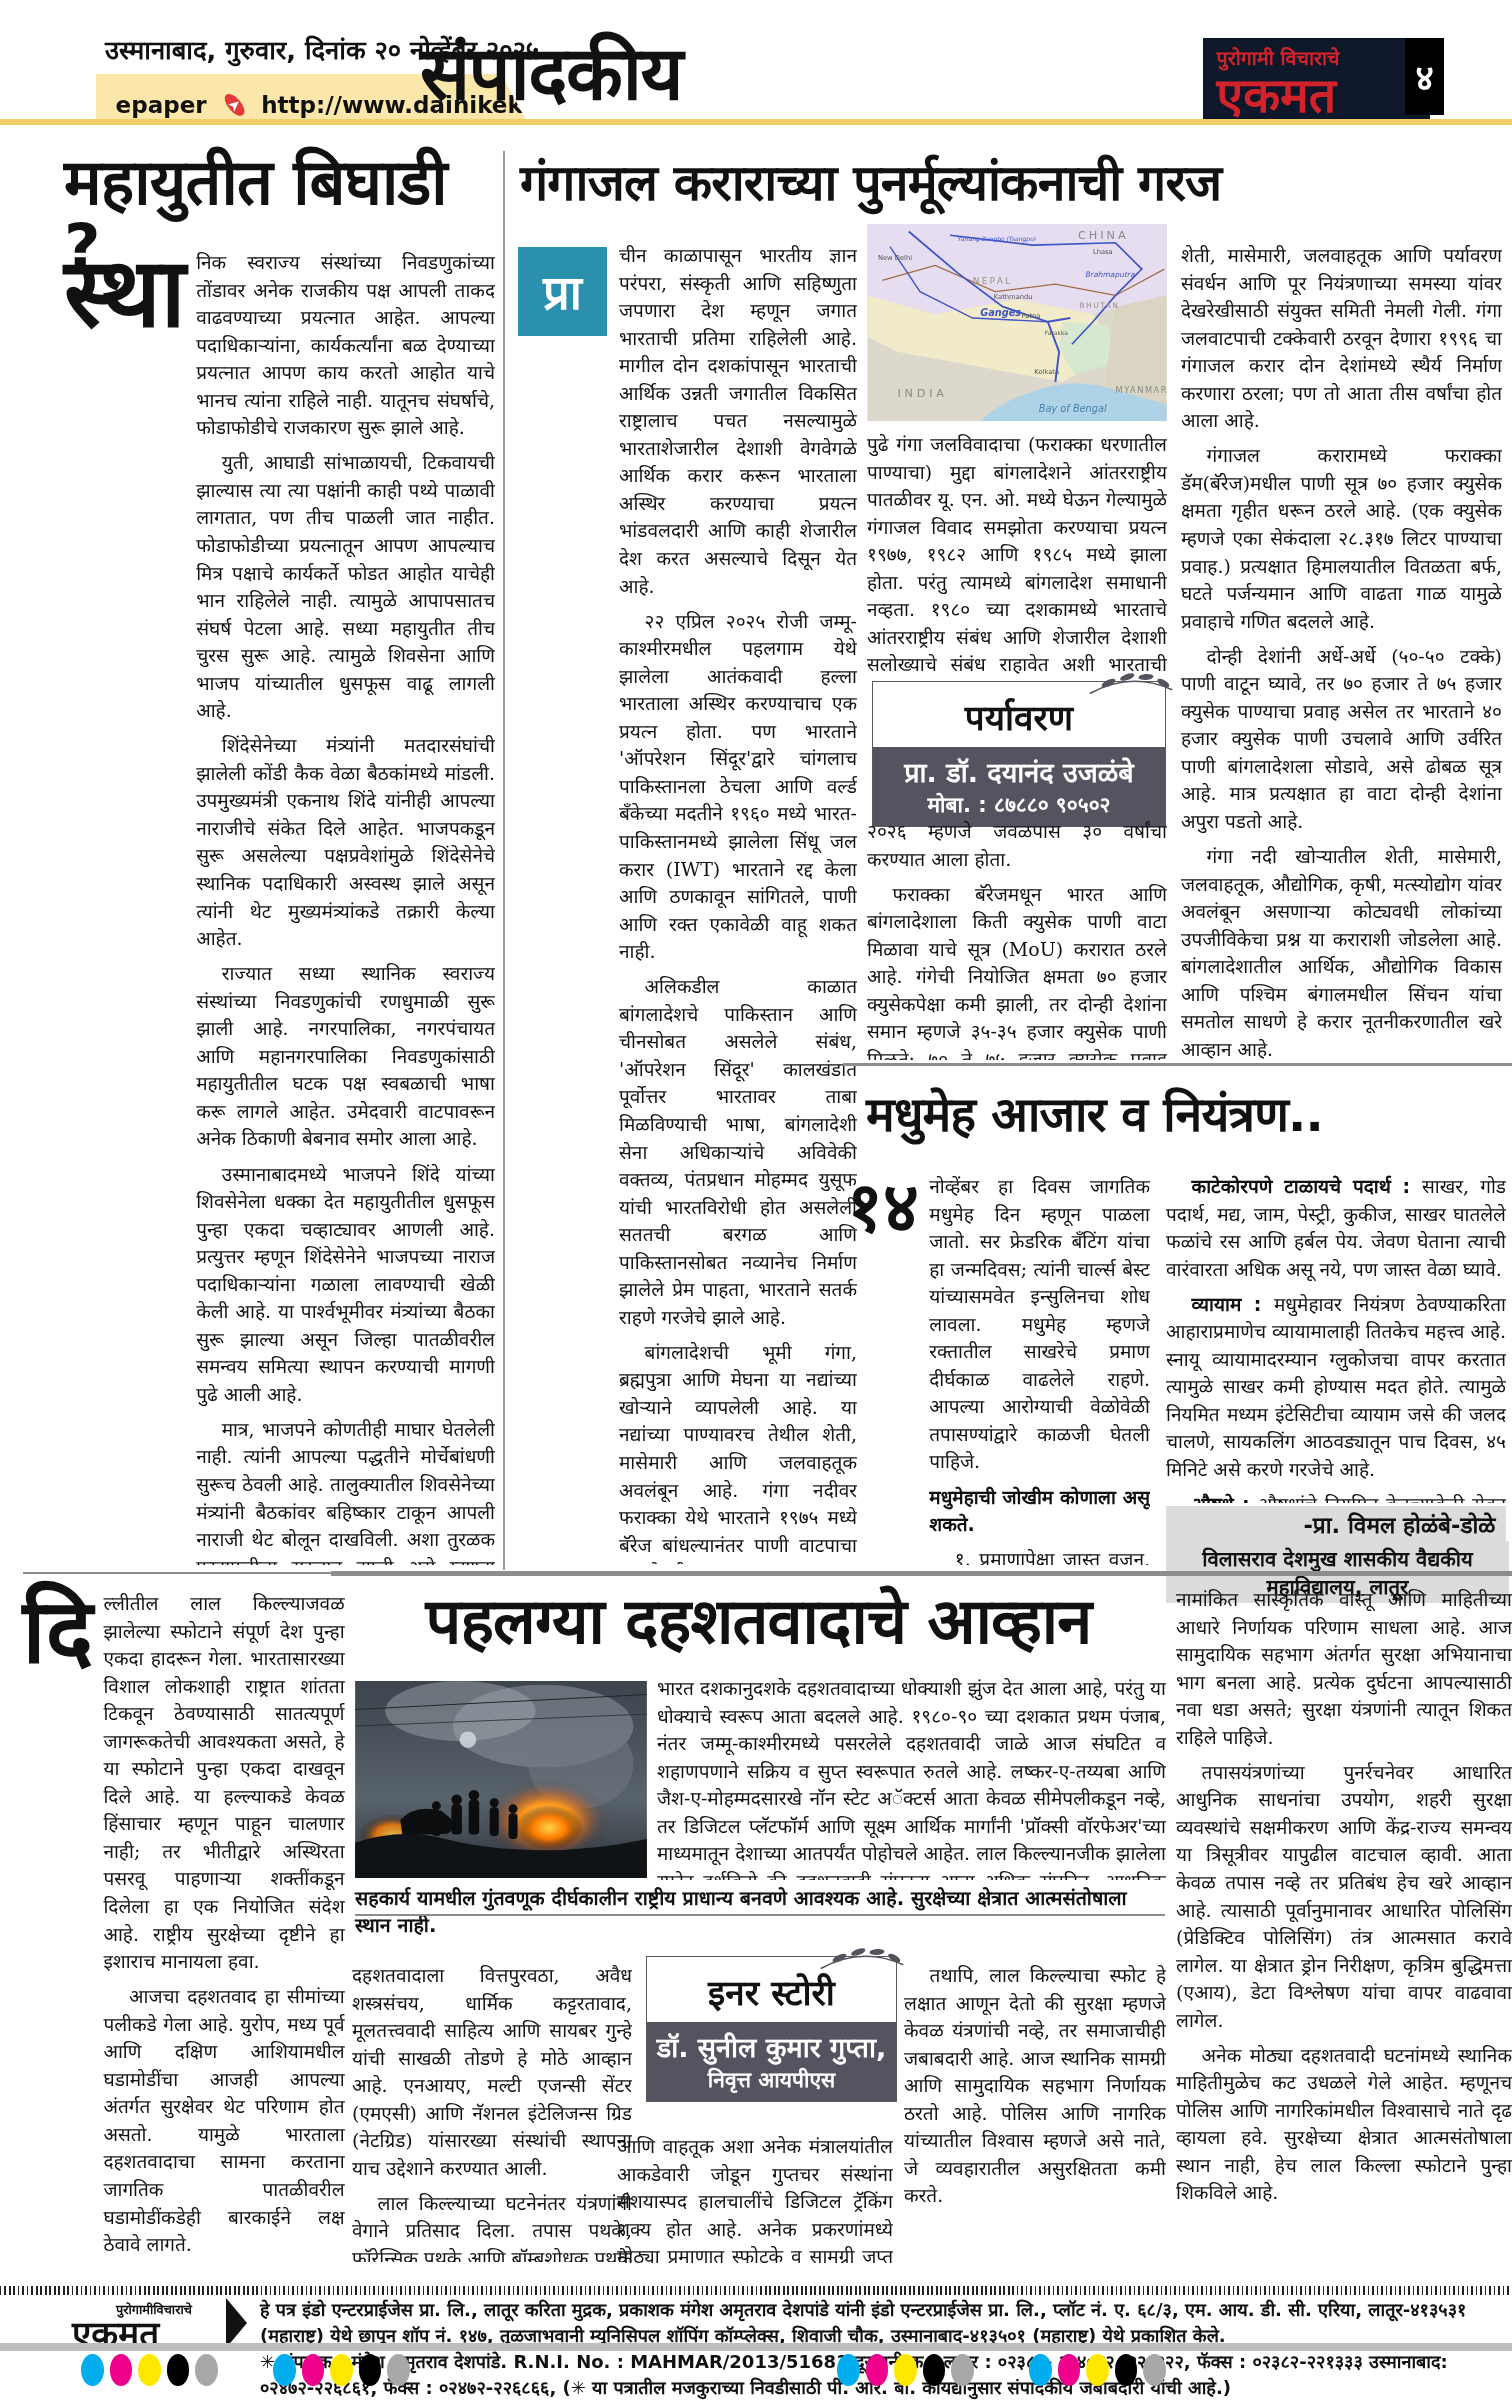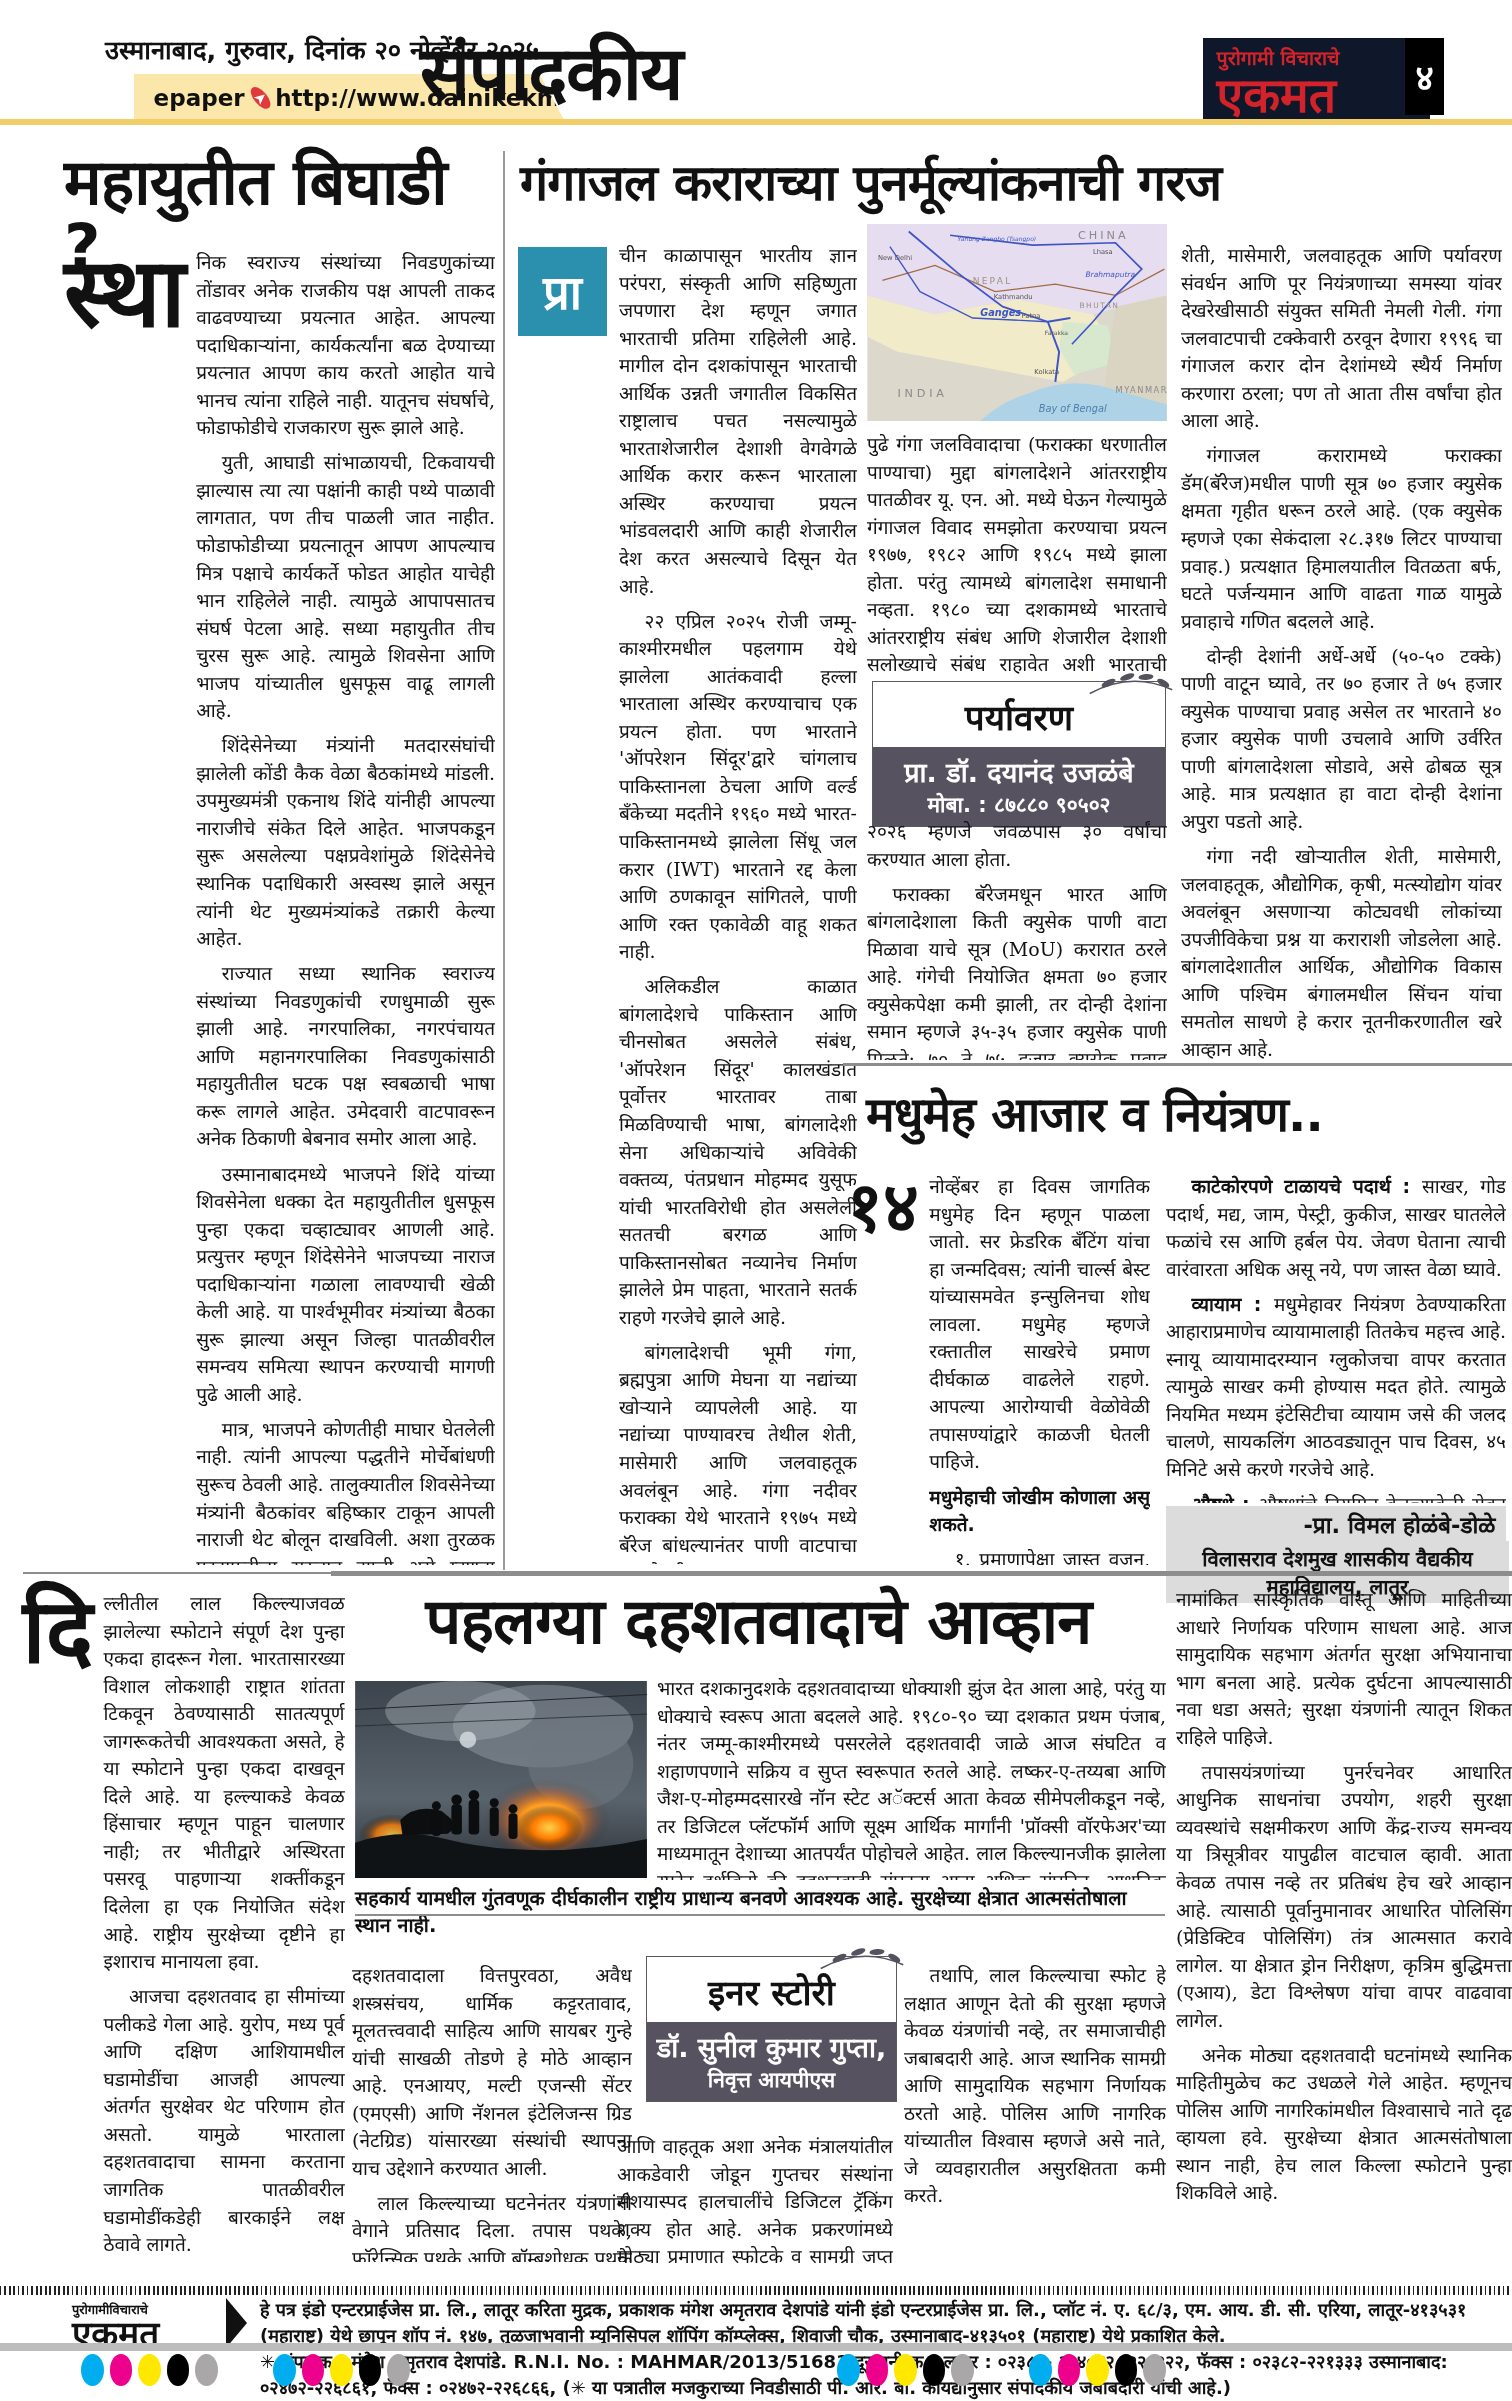--- a/index.html
+++ b/index.html
@@ -2,21 +2,21 @@
 <html style="font-size:12px"><head>
 <meta charset="utf-8">
 <style>
   html,body{margin:0;padding:0;background:#8a8a8a;}
   #page{position:relative;width:1512px;height:2401px;background:#ffffff;overflow:hidden;
         font-family:"DejaVu Sans",sans-serif;color:#111;}
   .abs{position:absolute;}
   
   .date-line{font-size:25.6px;font-weight:bold;white-space:nowrap;}
   .epaper-band{background:#FBE7A9;clip-path:polygon(0 0,94% 0,100% 100%,0 100%);
-               display:flex;align-items:center;padding:4.5px 19.6px;gap:9px;margin-left:38px;}
+               display:flex;align-items:flex-end;padding:4.5px 19.6px;gap:21px;}
   .epaper-band .lbl{font-size:23px;font-weight:bold;}
   .epaper-icon{width:25.6px;height:25.6px;border-radius:50%;background:#E03A3C;color:#fff;
                display:inline-flex;align-items:center;justify-content:center;font-size:15px;
                transform:rotate(-40deg);}
   .epaper-band .url{font-size:23px;font-weight:bold;}
   .section-title{font-size:74px;font-weight:900;letter-spacing:-1.5px;}
   .brand-box{background:#0f172a;text-align:left;padding:6px 13.6px 3px;}
   .brand-tagline{color:#D2232A;font-size:19.6px;font-weight:bold;}
   .brand-name{color:#D2232A;font-size:48px;font-weight:900;line-height:1;}
   .pageno-box{background:#000;color:#fff;display:flex;align-items:center;justify-content:center;
@@ -52,21 +52,21 @@
   .cat-phone{font-size:21px;font-weight:bold;}
   .leaf{position:absolute;top:-25.6px;right:-10.5px;}
   
   .byline-band{background:#DCDCDC;font-size:22.6px;font-weight:bold;text-align:right;
                padding:3px 10.5px;font-family:"DejaVu Sans",sans-serif;}
   .affil-band{background:#DCDCDC;font-size:20.3px;font-weight:bold;text-align:center;padding:3px 6px;}
   
   .caption{font-size:19.6px;font-weight:bold;font-family:"DejaVu Sans",sans-serif;}
   
   .dotted-rule{background:repeating-linear-gradient(90deg,#222 0 1.5px,transparent 1.5px 4.5px);}
-  .f-brand-tag{font-size:12.8px;font-weight:900;}
+  .f-brand-tag{font-size:12.8px;font-weight:900;margin-left:44px;}
   .f-brand-name{font-size:35px;font-weight:900;line-height:.95;}
   .f-tri{width:0;height:0;border-left:21px solid #111;border-top:25.6px solid transparent;
          border-bottom:25.6px solid transparent;}
   .f-lines{font-size:18px;font-weight:bold;line-height:1.45;}
   .print-bar{background:#bdbdbd;}
   .dot{width:22.6px;height:32px;border-radius:50%;display:inline-block;margin-right:6px;}
 </style>
 </head>
 <body>
 

